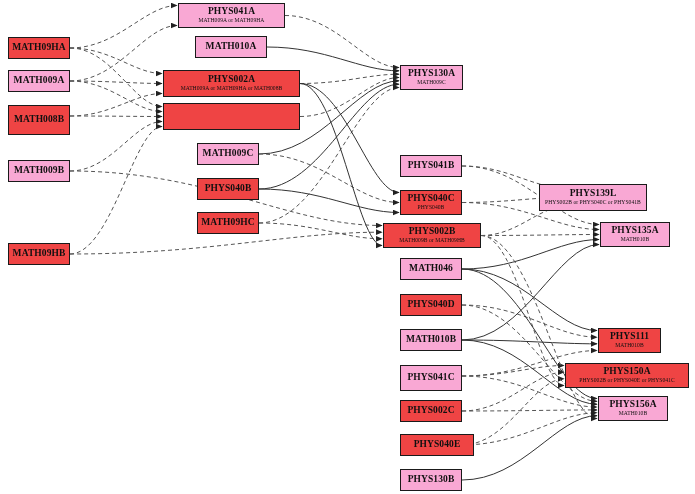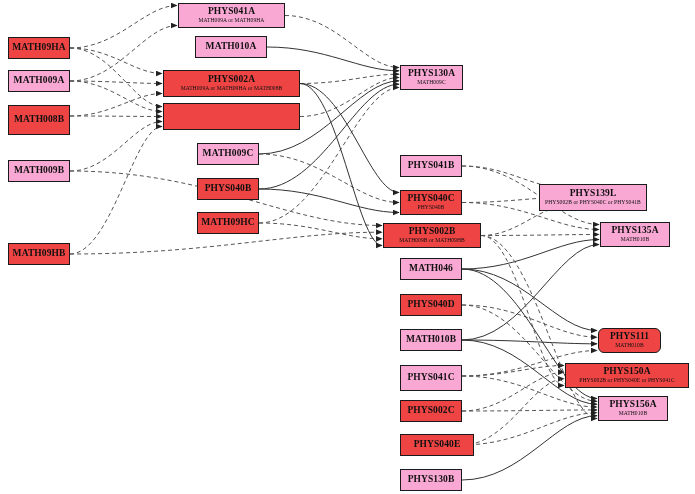--- a/index.html
+++ b/index.html
@@ -185,21 +185,21 @@
         <div class="code">PHYS130B</div>
       </div>
       <div class="node yellow" style="left: 539px; top: 184px; width: 108px; height: 27px;">
         <div class="code">PHYS139L</div>
         <div class="req">PHYS002B or PHYS040C or PHYS041B</div>
       </div>
       <div class="node yellow" style="left: 600px; top: 222px; width: 70px; height: 25px;">
         <div class="code">PHYS135A</div>
         <div class="req">MATH010B</div>
       </div>
-      <div class="node blue" style="left: 598px; top: 328px; width: 63px; height: 25px; border-radius: 6px;">
+      <div class="node blue" style="left: 598px; top: 328px; width: 63px; height: 25px;">
         <div class="code">PHYS111</div>
         <div class="req">MATH010B</div>
       </div>
       <div class="node blue" style="left: 565px; top: 363px; width: 124px; height: 25px;">
         <div class="code">PHYS150A</div>
         <div class="req">PHYS002B or PHYS040E or PHYS041C</div>
       </div>
       <div class="node yellow" style="left: 598px; top: 396px; width: 70px; height: 25px;">
         <div class="code">PHYS156A</div>
         <div class="req">MATH010B</div>

